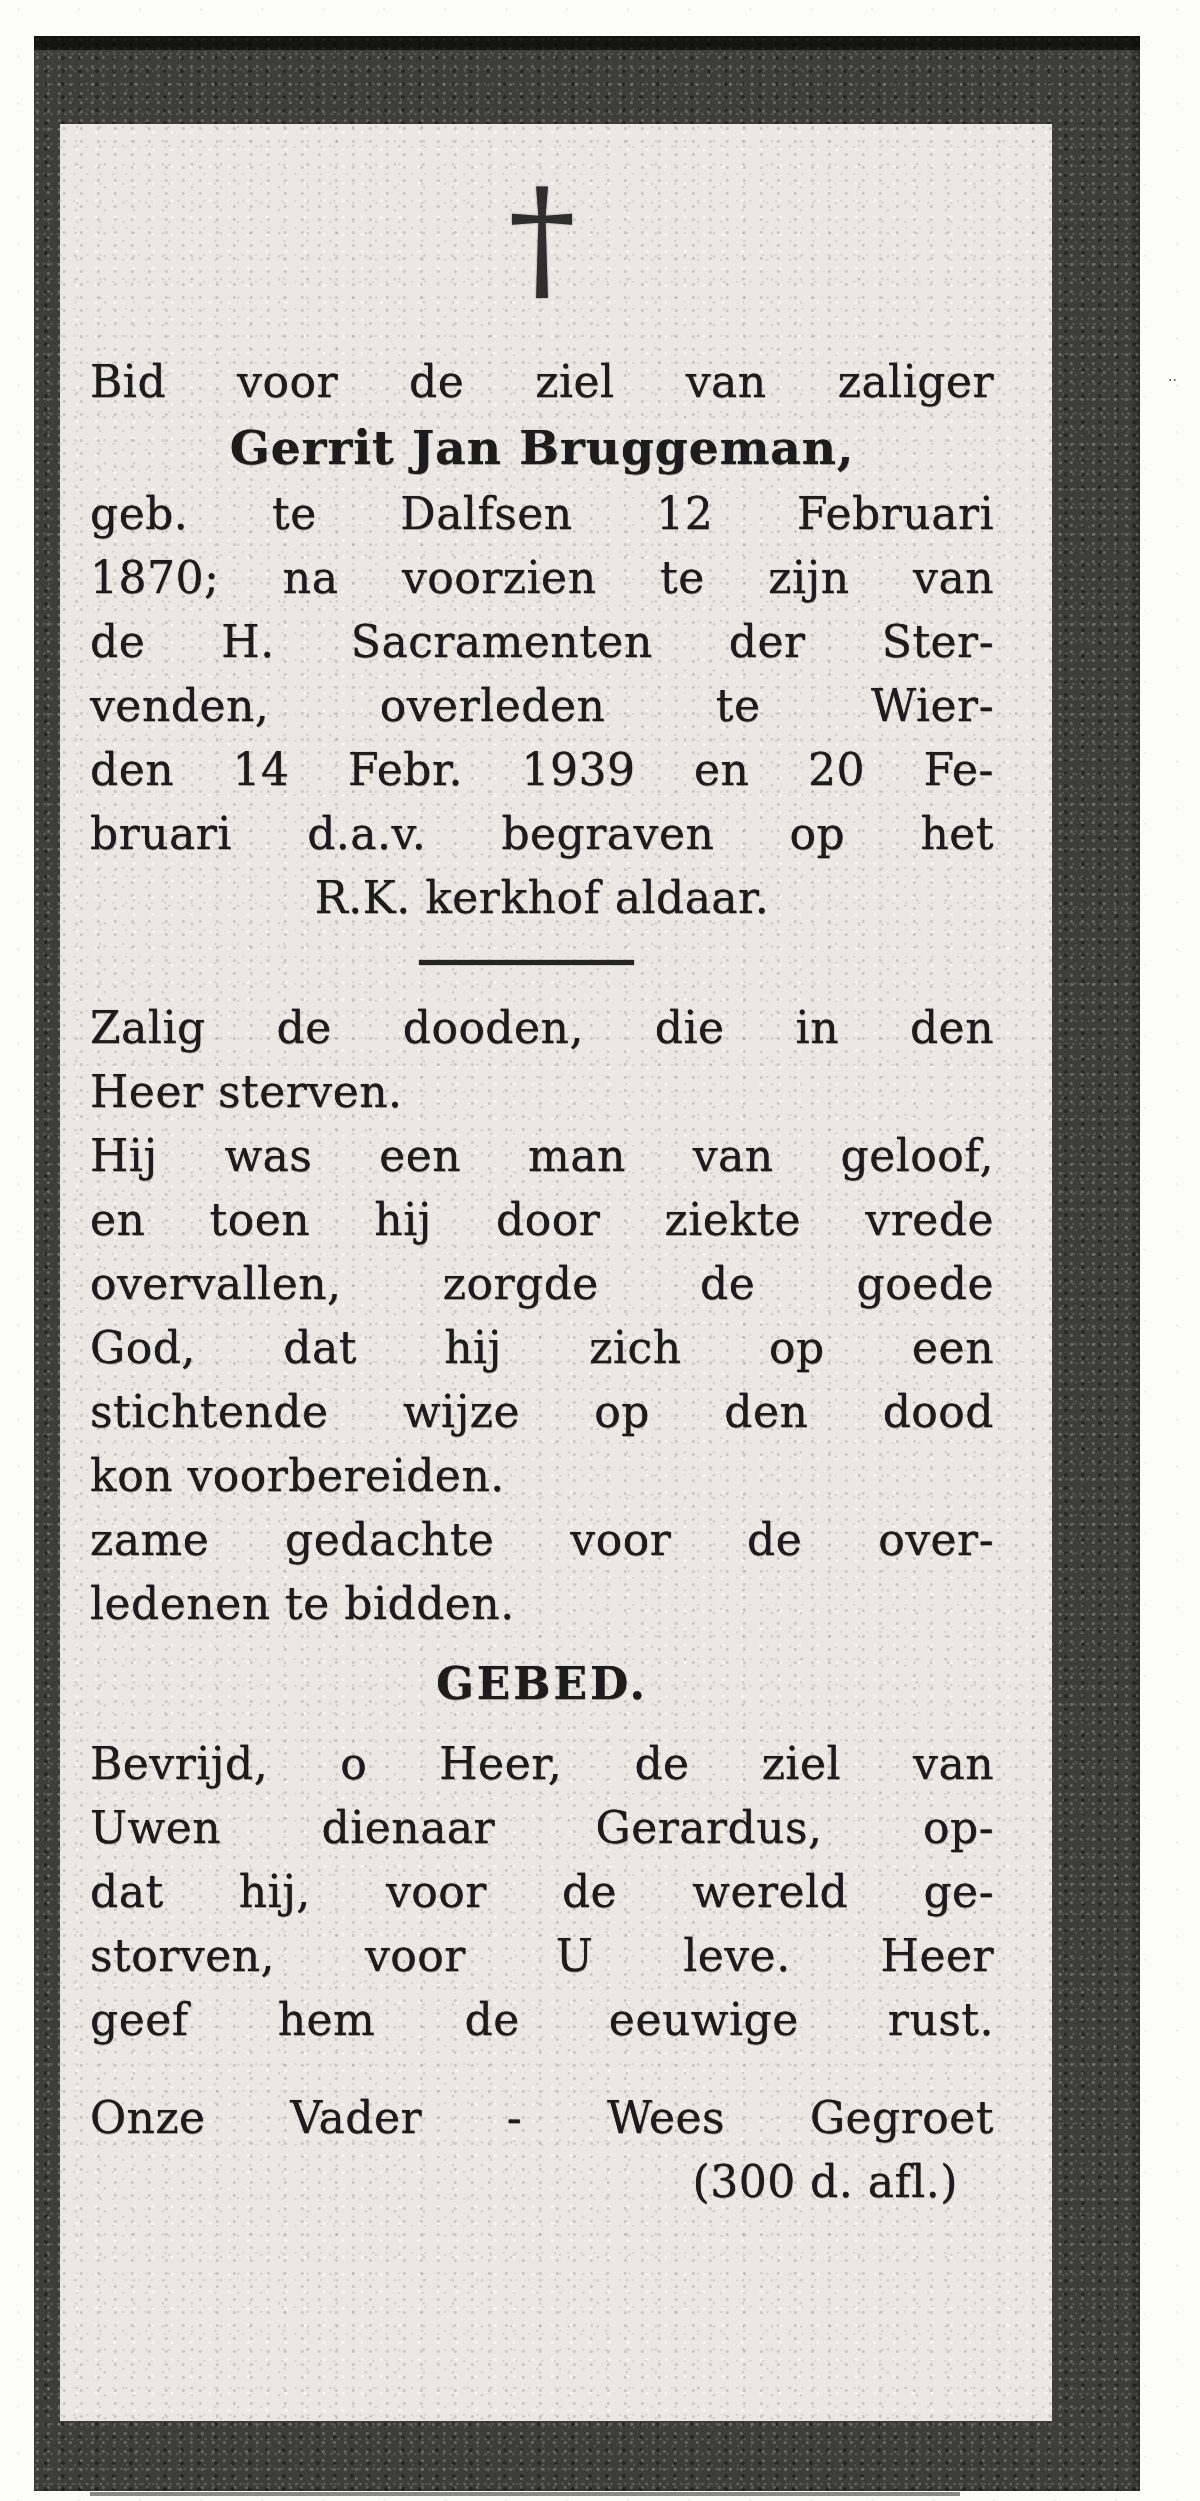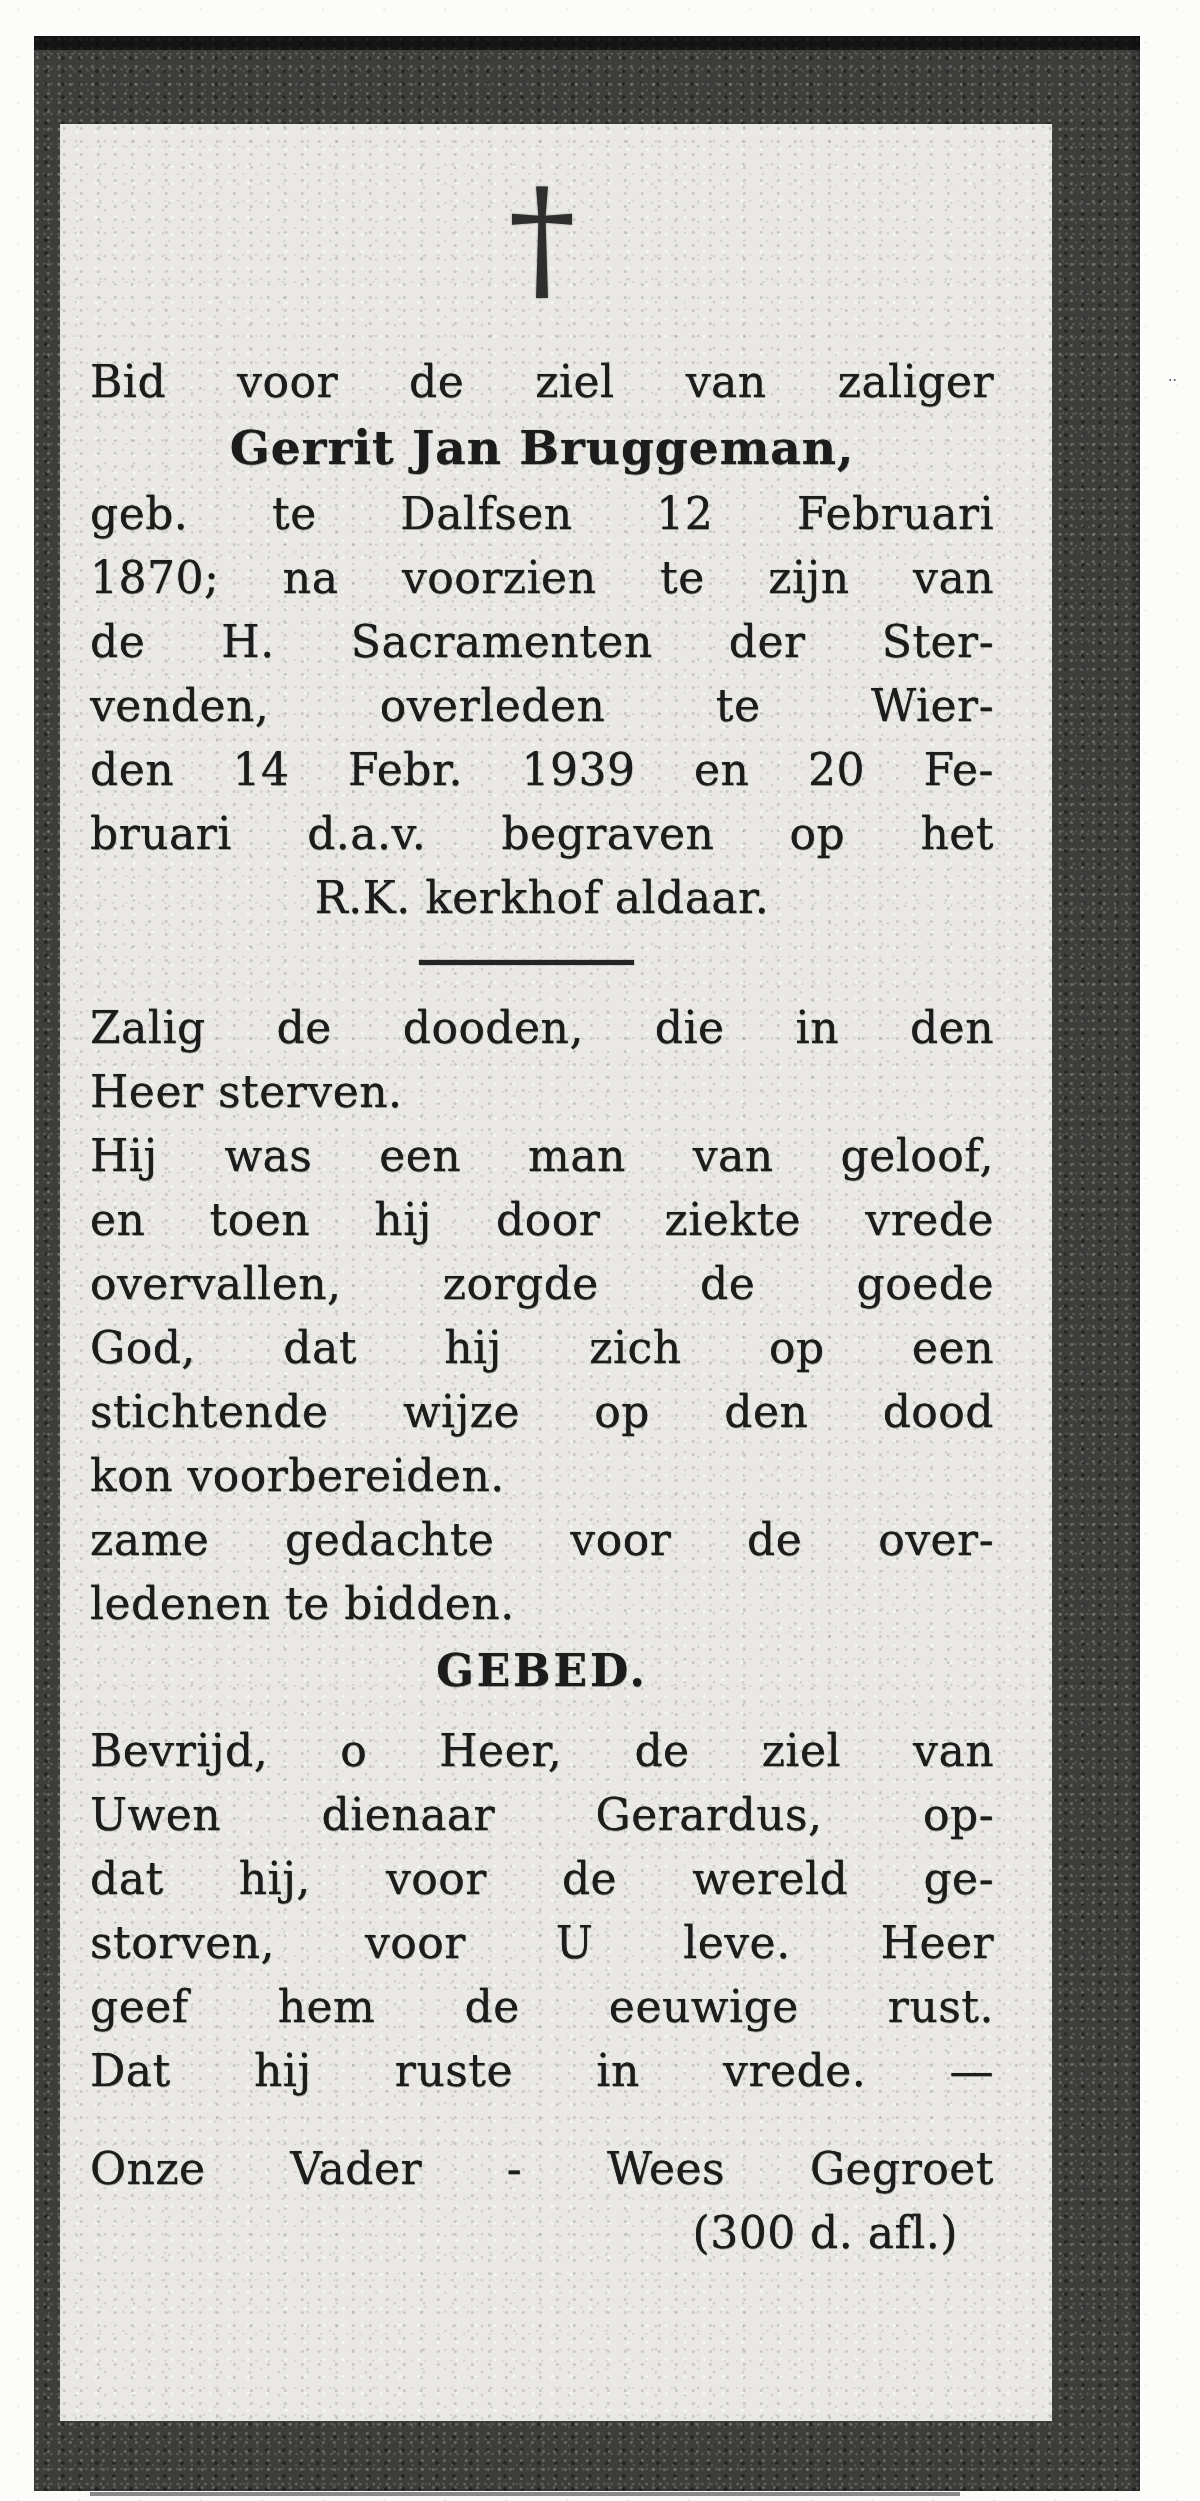--- a/index.html
+++ b/index.html
@@ -87,21 +87,21 @@
     width: 215px;
     height: 5px;
     background: #242424;
     margin: 30px auto 31px auto;
     transform: translateX(-16px);
     box-shadow: 0 0 1px rgba(20,20,20,.8);
   }
   .gebed {
     font-weight: bold;
     letter-spacing: 3px;
-    margin-top: 3px;
+    margin-top: 16px;
     margin-bottom: 16px;
   }
   .footer-block { margin-top: 34px; }
   .indulgence { padding-right: 36px; }
   .bottom-sliver {
     position: absolute;
     left: 90px;
     top: 2492px;
     width: 870px;
     height: 4px;
@@ -159,21 +159,20 @@
         </div>
 
       <div class="ln a-c gebed">GEBED.</div>
 
       <div>
           <div class="ln a-j">Bevrijd, o Heer, de ziel van</div>
           <div class="ln a-j">Uwen dienaar Gerardus, op-</div>
           <div class="ln a-j">dat hij, voor de wereld ge-</div>
           <div class="ln a-j">storven, voor U leve. Heer</div>
           <div class="ln a-j">geef hem de eeuwige rust.</div>
-          <div class="ln a-j">Dat hij ruste in vrede. —</div>
         </div>
 
       <div class="footer-block">
           <div class="ln a-j">Onze Vader - Wees Gegroet</div>
         </div>
 
       <div class="ln a-r indulgence">(300 d. afl.)</div>
 
     </div>
   </div>

